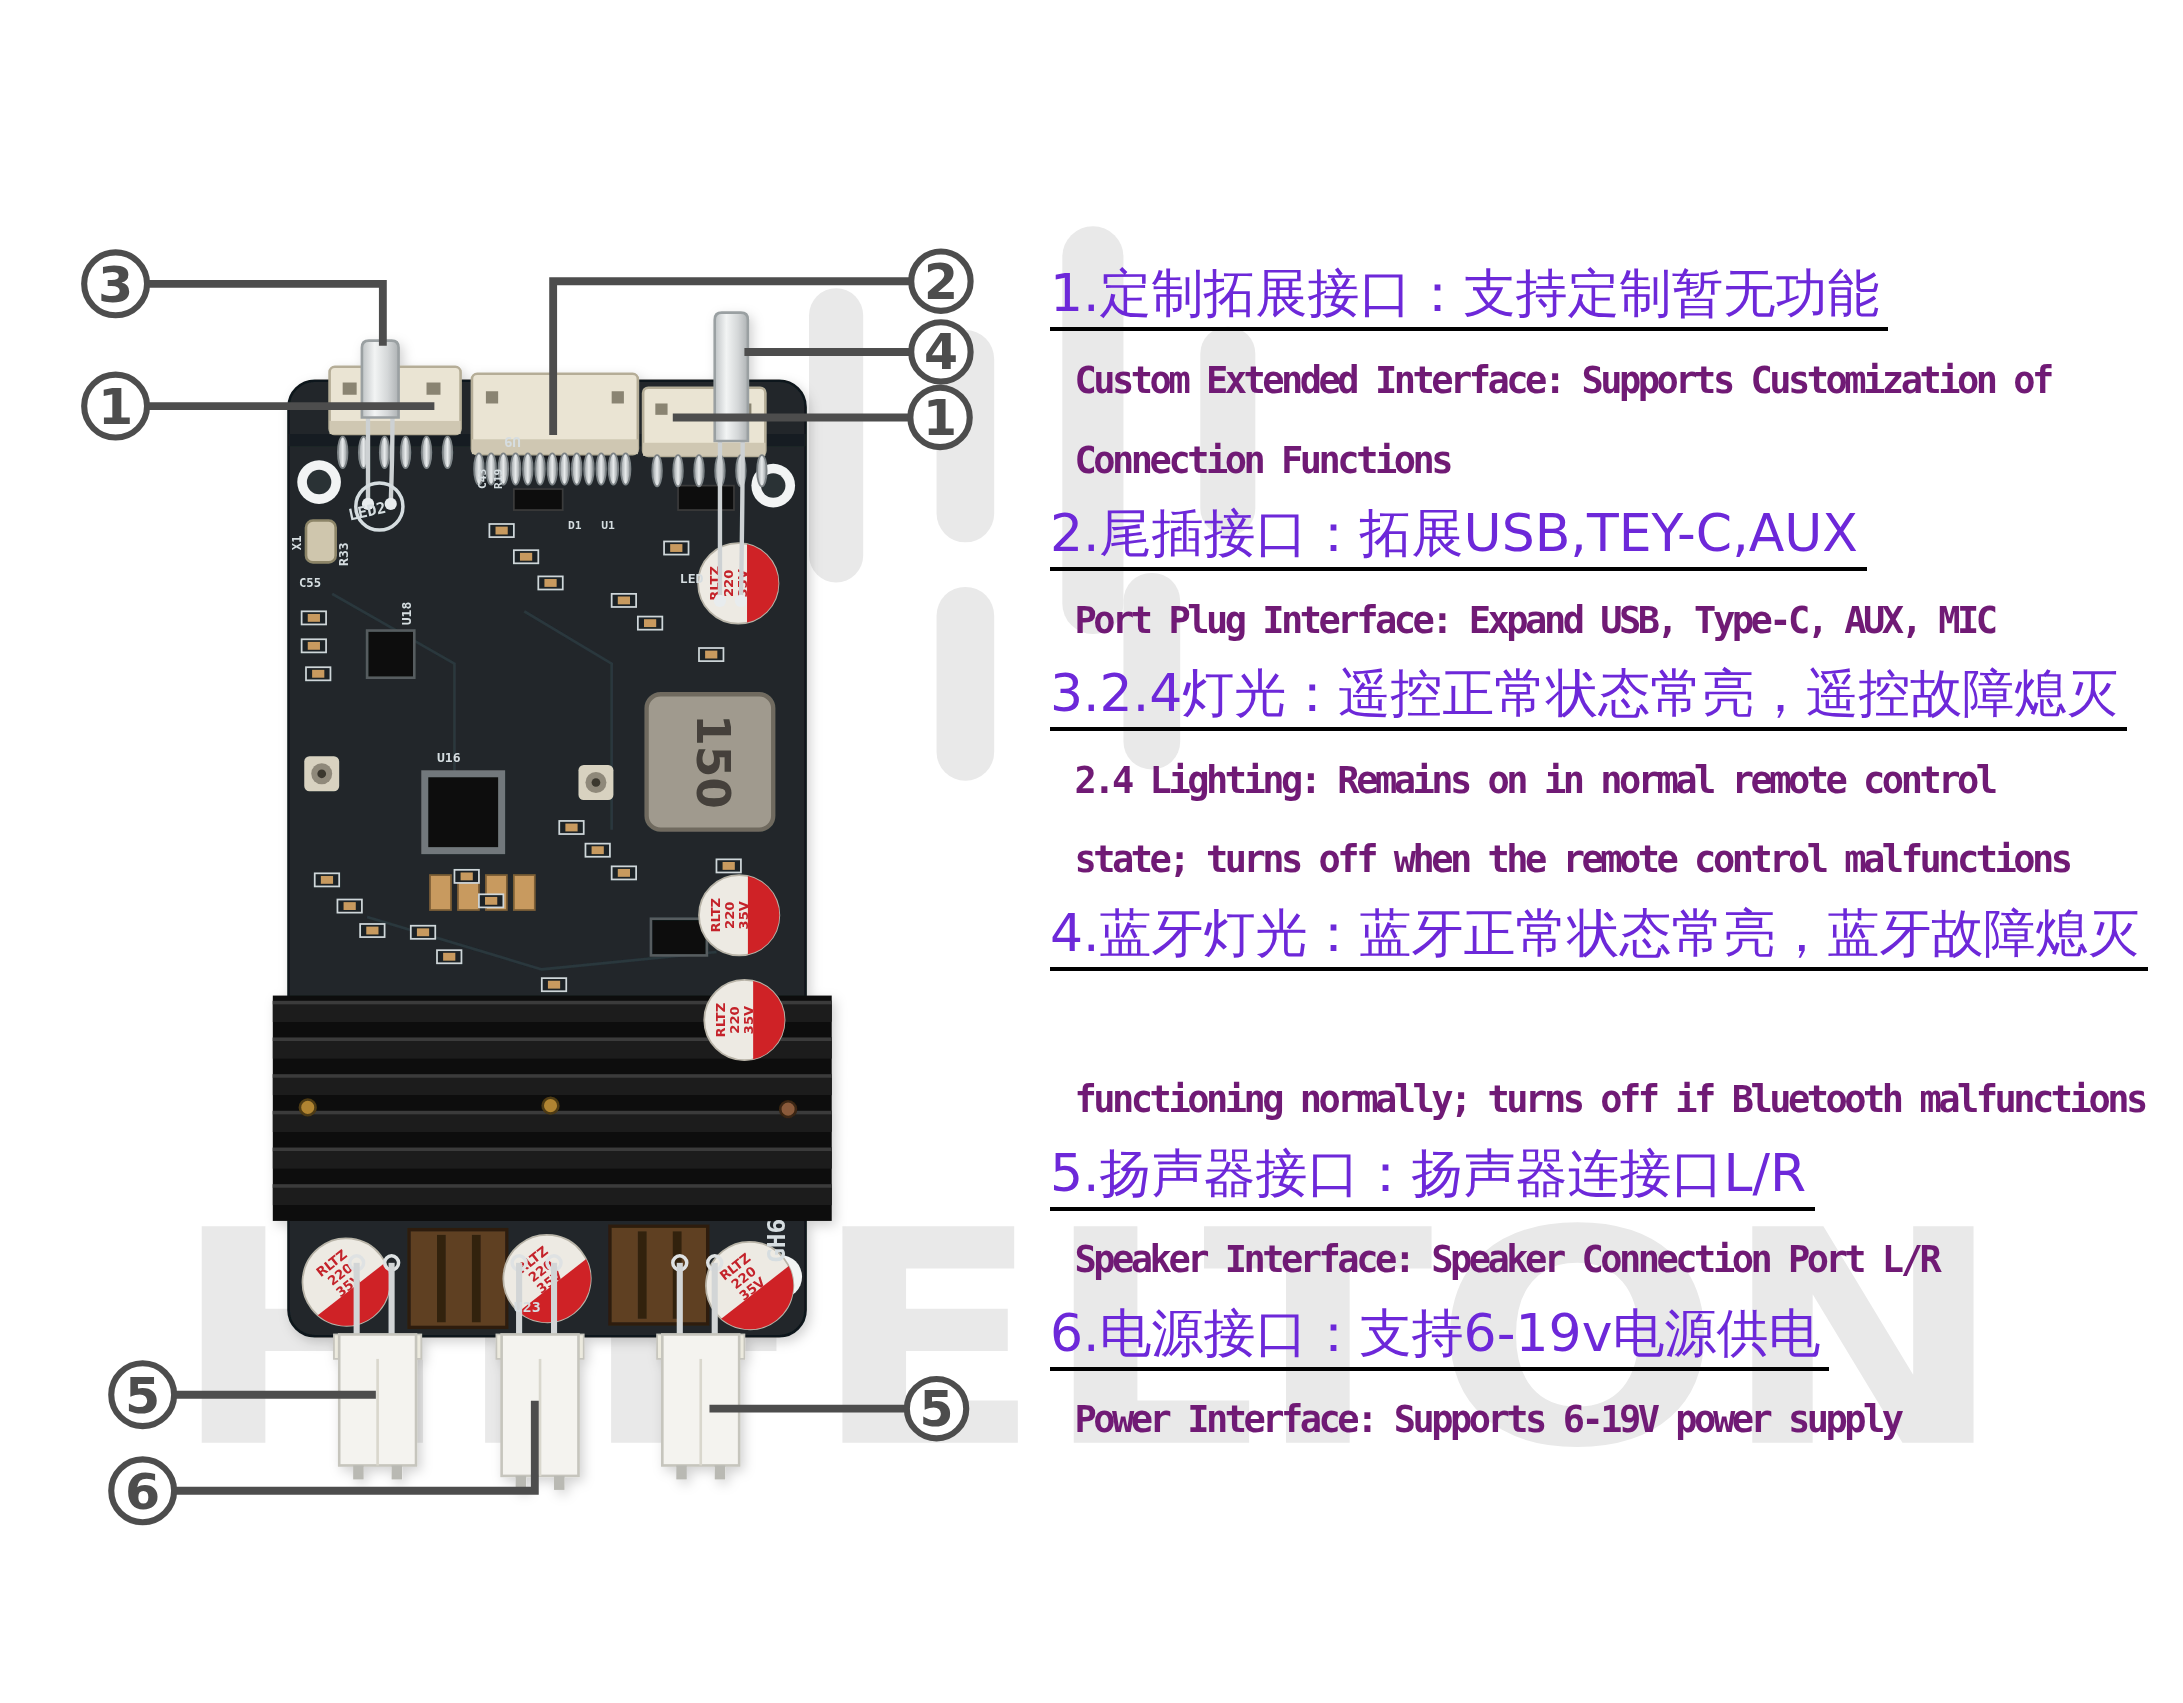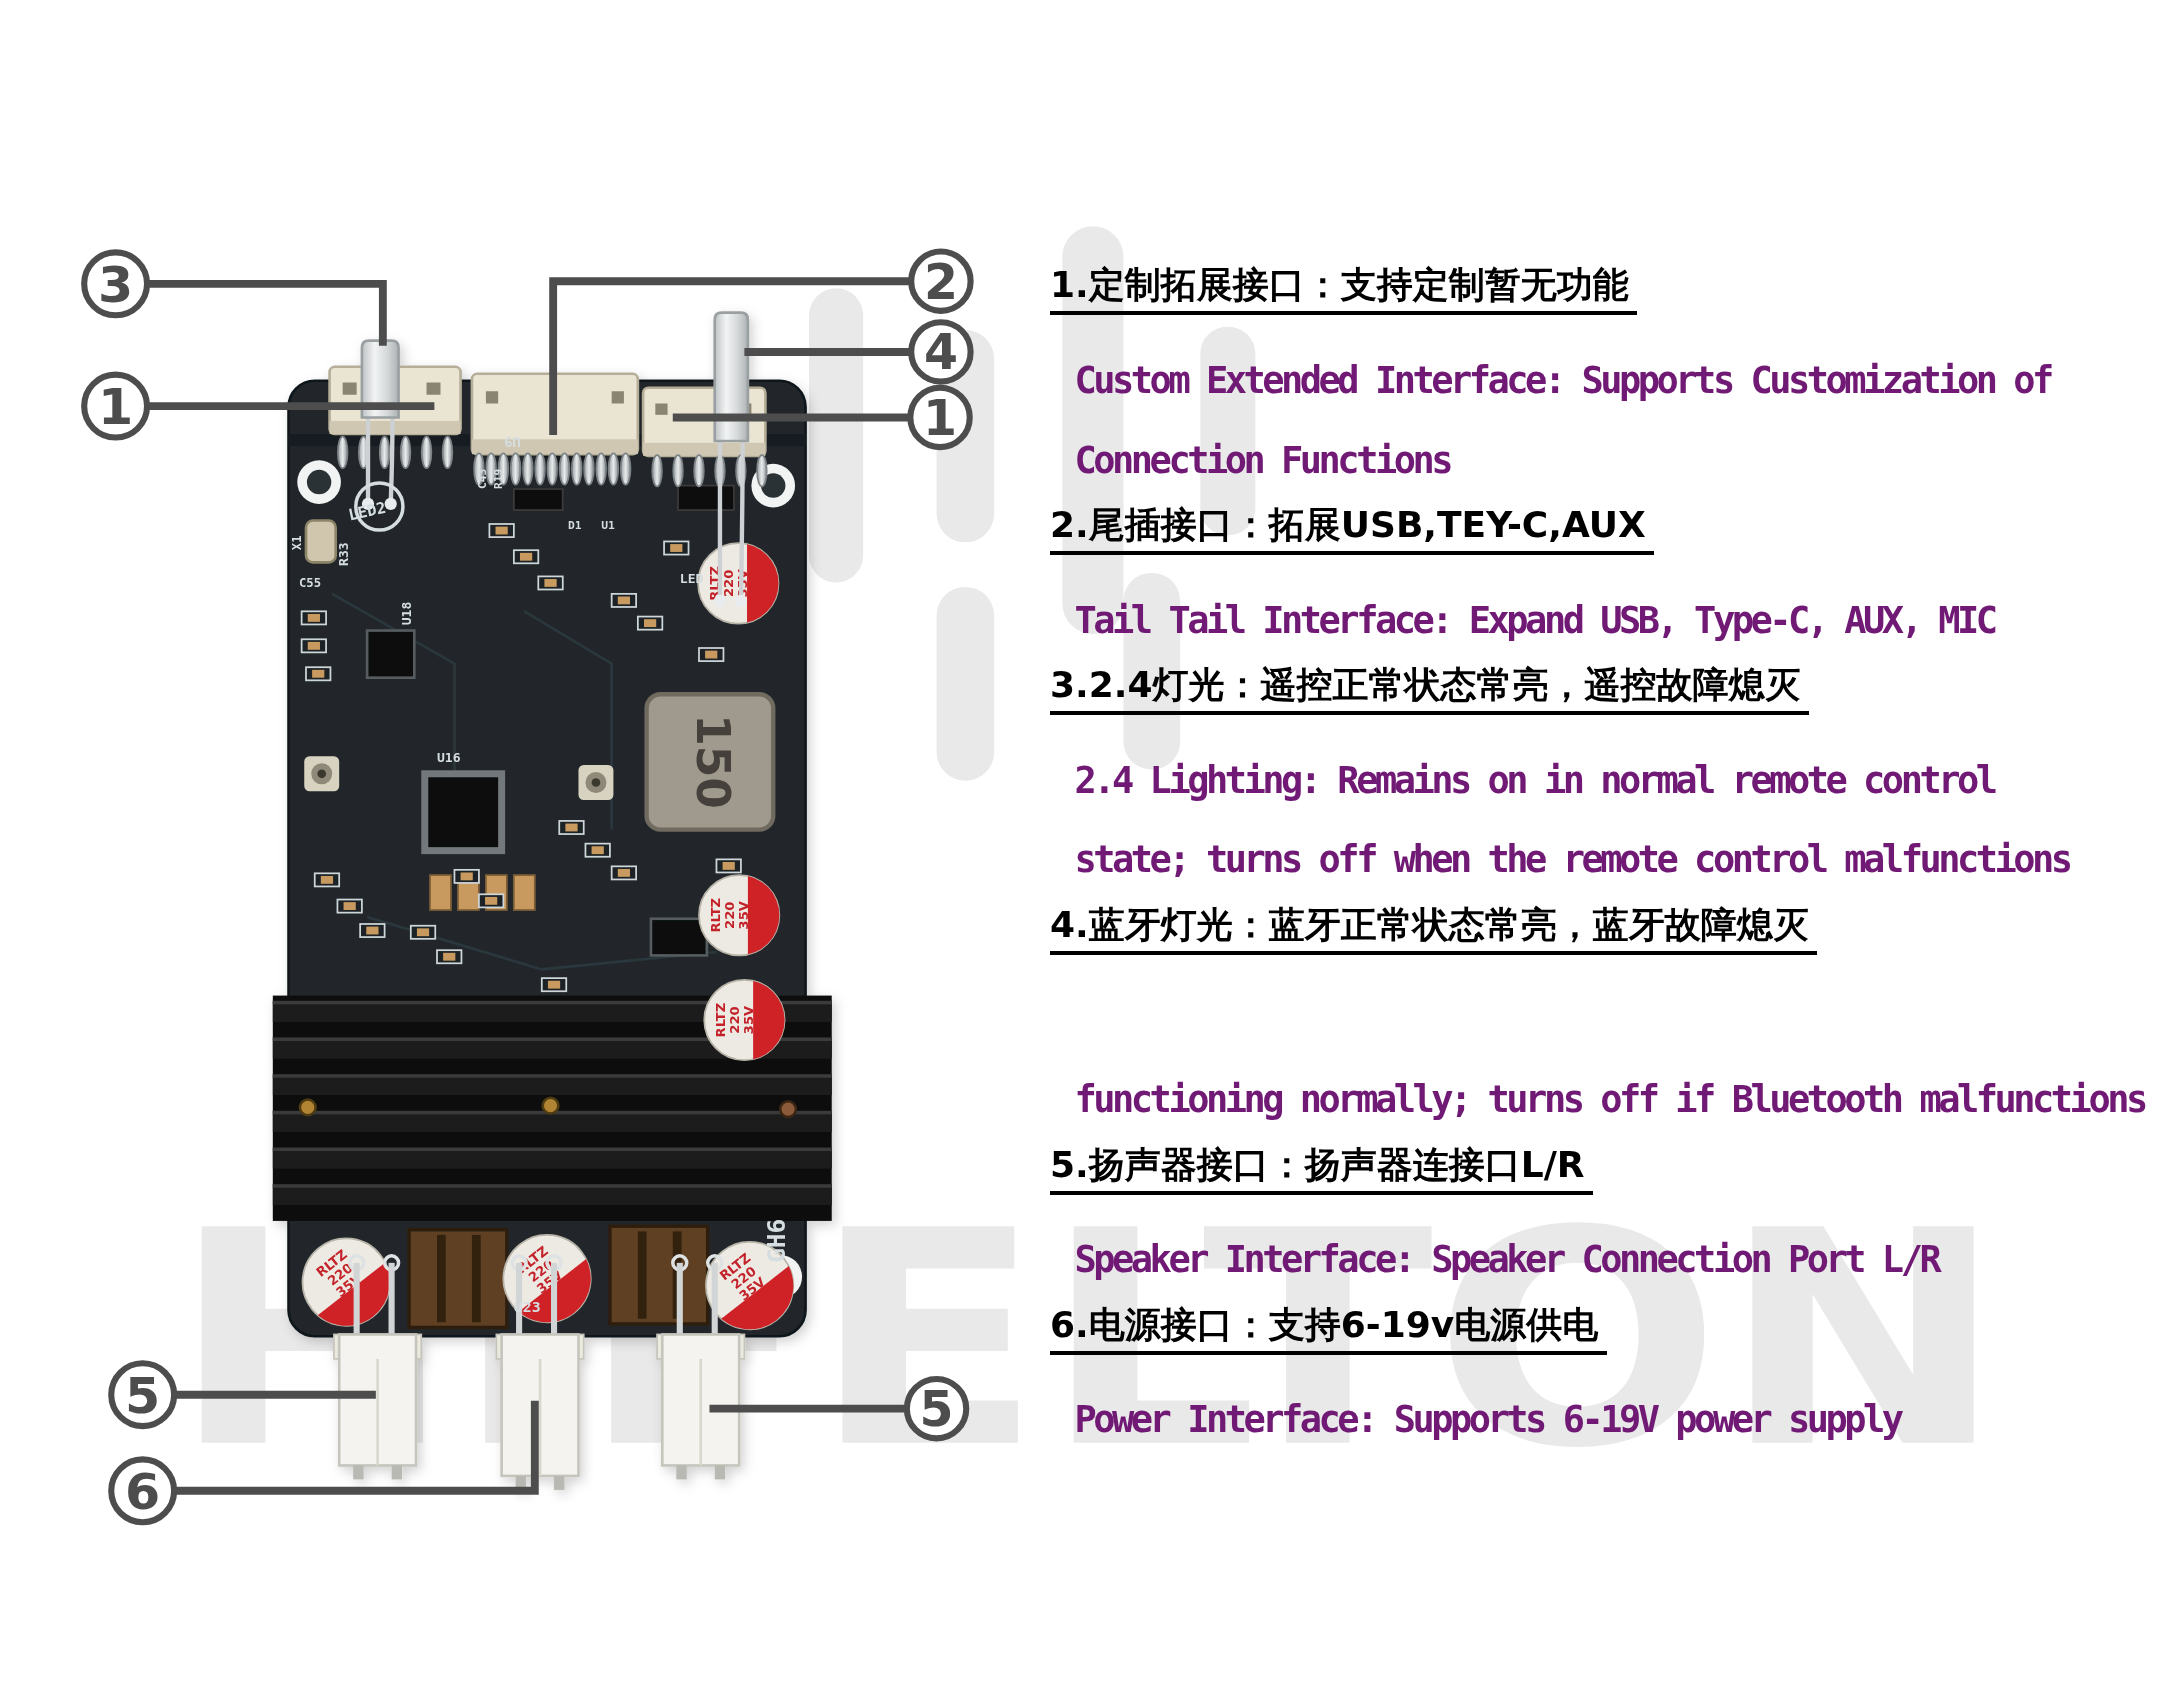--- a/index.html
+++ b/index.html
@@ -2,22 +2,22 @@
 <html style="font-size:14px"><head>
 <meta charset="utf-8">
 <style>
   html,body{margin:0;padding:0;background:#fff;}
   .stage{position:relative;width:2184px;height:1703px;background:#ffffff;overflow:hidden;
          font-family:"DejaVu Sans",sans-serif;}
   .stage svg{position:absolute;left:0;top:0;}
   
   .textcol{position:absolute;left:1050px;top:0;width:1134px;height:1703px;}
   .hd{position:absolute;left:0;}
-  .hd-in{display:inline-block;font-family:"DejaVu Sans",sans-serif;font-weight:bold;
-         font-size:36px;line-height:1.0;color:#000000;white-space:nowrap;
+  .hd-in{display:inline-block;font-family:"DejaVu Sans",sans-serif;font-weight:normal;
+         font-size:52px;line-height:1.0;color:#6d28d9;white-space:nowrap;
          padding:0 8.7px 7.9px 0;border-bottom:4.4px solid #000;}
   .el{position:absolute;left:24.5px;font-family:"DejaVu Sans Mono",monospace;font-weight:bold;
       font-size:37px;letter-spacing:-3.5px;line-height:1.0;color:#701a75;white-space:nowrap;}
 </style>
 </head>
 <body>
 
 <div class="stage">
 
 <svg width="2184" height="1703" viewBox="0 0 2500 1950">
@@ -410,21 +410,21 @@
       <text x="1072" y="1633" font-size="56" fill="#4d4d4d">5</text>
         </g>
   </g>
 </svg>
 
 <div class="textcol">
       <div class="hd" style="top: 267px;"><span class="hd-in">1.定制拓展接口：支持定制暂无功能</span></div>
       <div class="el" style="top: 362px;">Custom Extended Interface: Supports Customization of</div>
       <div class="el" style="top: 442px;">Connection Functions</div>
       <div class="hd" style="top: 507px;"><span class="hd-in">2.尾插接口：拓展USB,TEY-C,AUX</span></div>
-      <div class="el" style="top: 602px;">Tail Tail Interface: Expand USB, Type-C, AUX, MIC</div>
+      <div class="el" style="top: 602px;">Port Plug Interface: Expand USB, Type-C, AUX, MIC</div>
       <div class="hd" style="top: 667px;"><span class="hd-in">3.2.4灯光：遥控正常状态常亮，遥控故障熄灭</span></div>
       <div class="el" style="top: 762px;">2.4 Lighting: Remains on in normal remote control</div>
       <div class="el" style="top: 841px;">state; turns off when the remote control malfunctions</div>
       <div class="hd" style="top: 907px;"><span class="hd-in">4.蓝牙灯光：蓝牙正常状态常亮，蓝牙故障熄灭</span></div>
       <div class="el" style="top: 1081px;">functioning normally; turns off if Bluetooth malfunctions</div>
       <div class="hd" style="top: 1147px;"><span class="hd-in">5.扬声器接口：扬声器连接口L/R</span></div>
       <div class="el" style="top: 1241px;">Speaker Interface: Speaker Connection Port L/R</div>
       <div class="hd" style="top: 1307px;"><span class="hd-in">6.电源接口：支持6-19v电源供电</span></div>
       <div class="el" style="top: 1401px;">Power Interface: Supports 6-19V power supply</div>
     </div>

